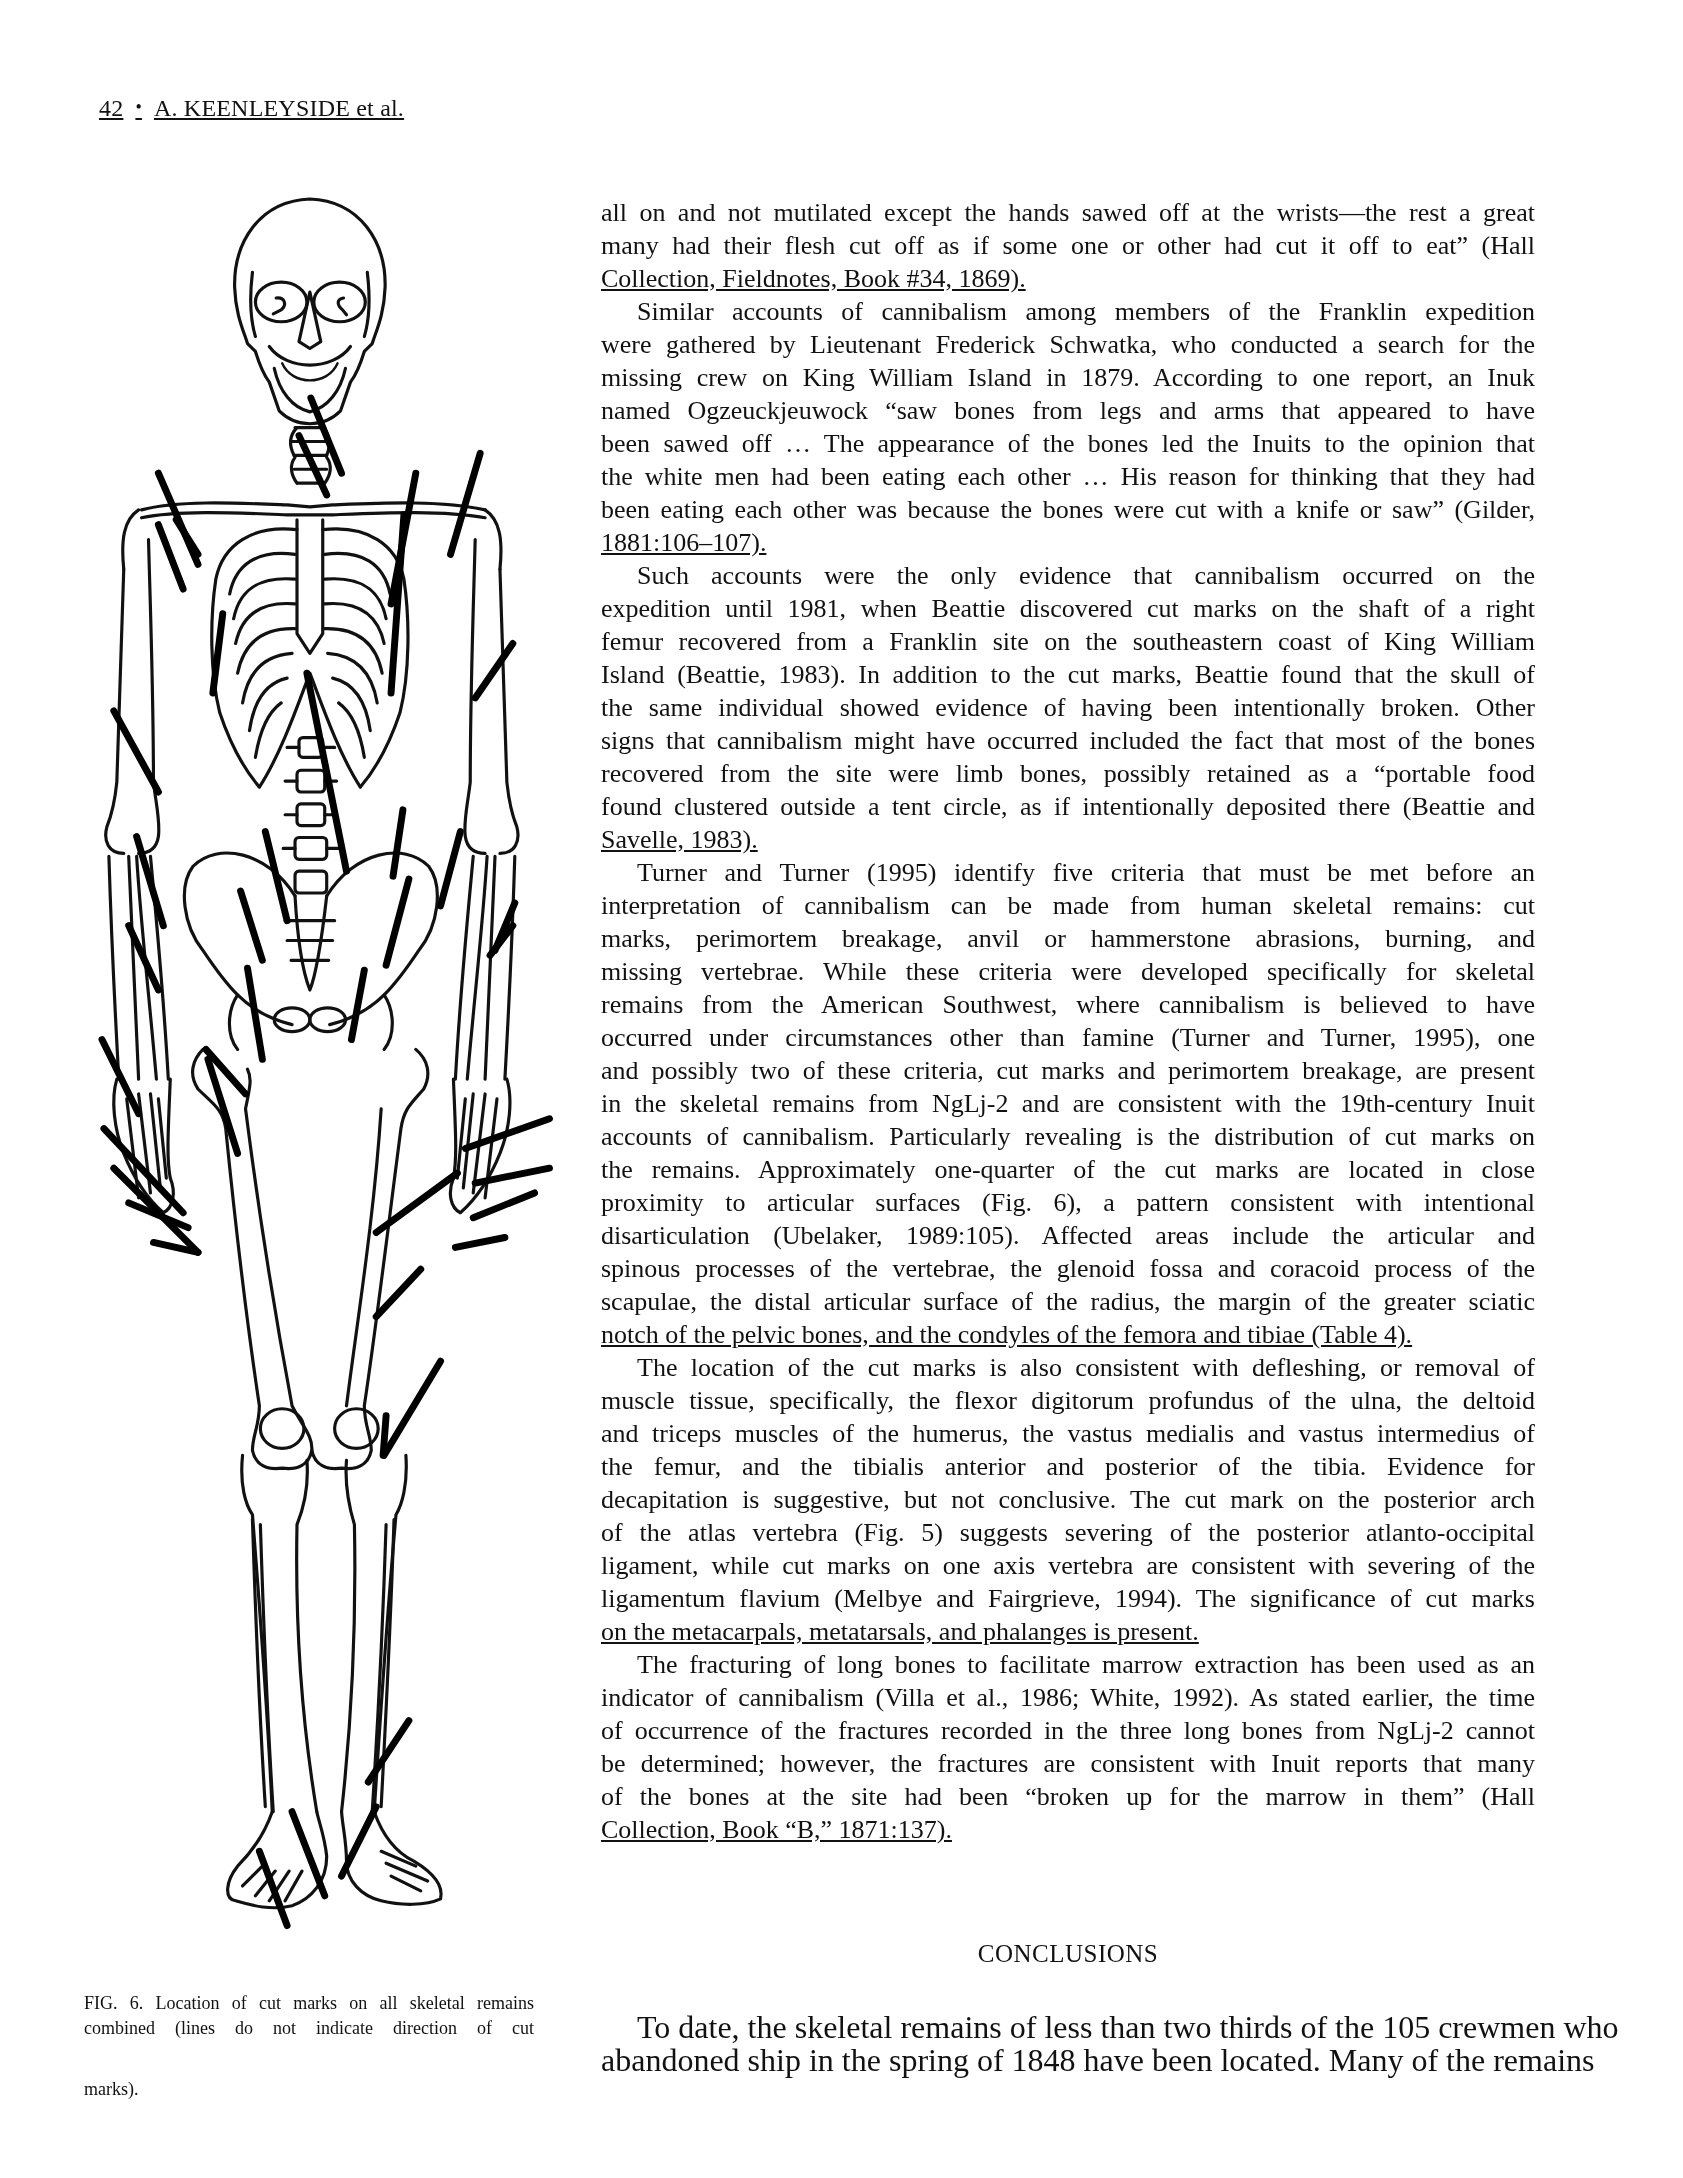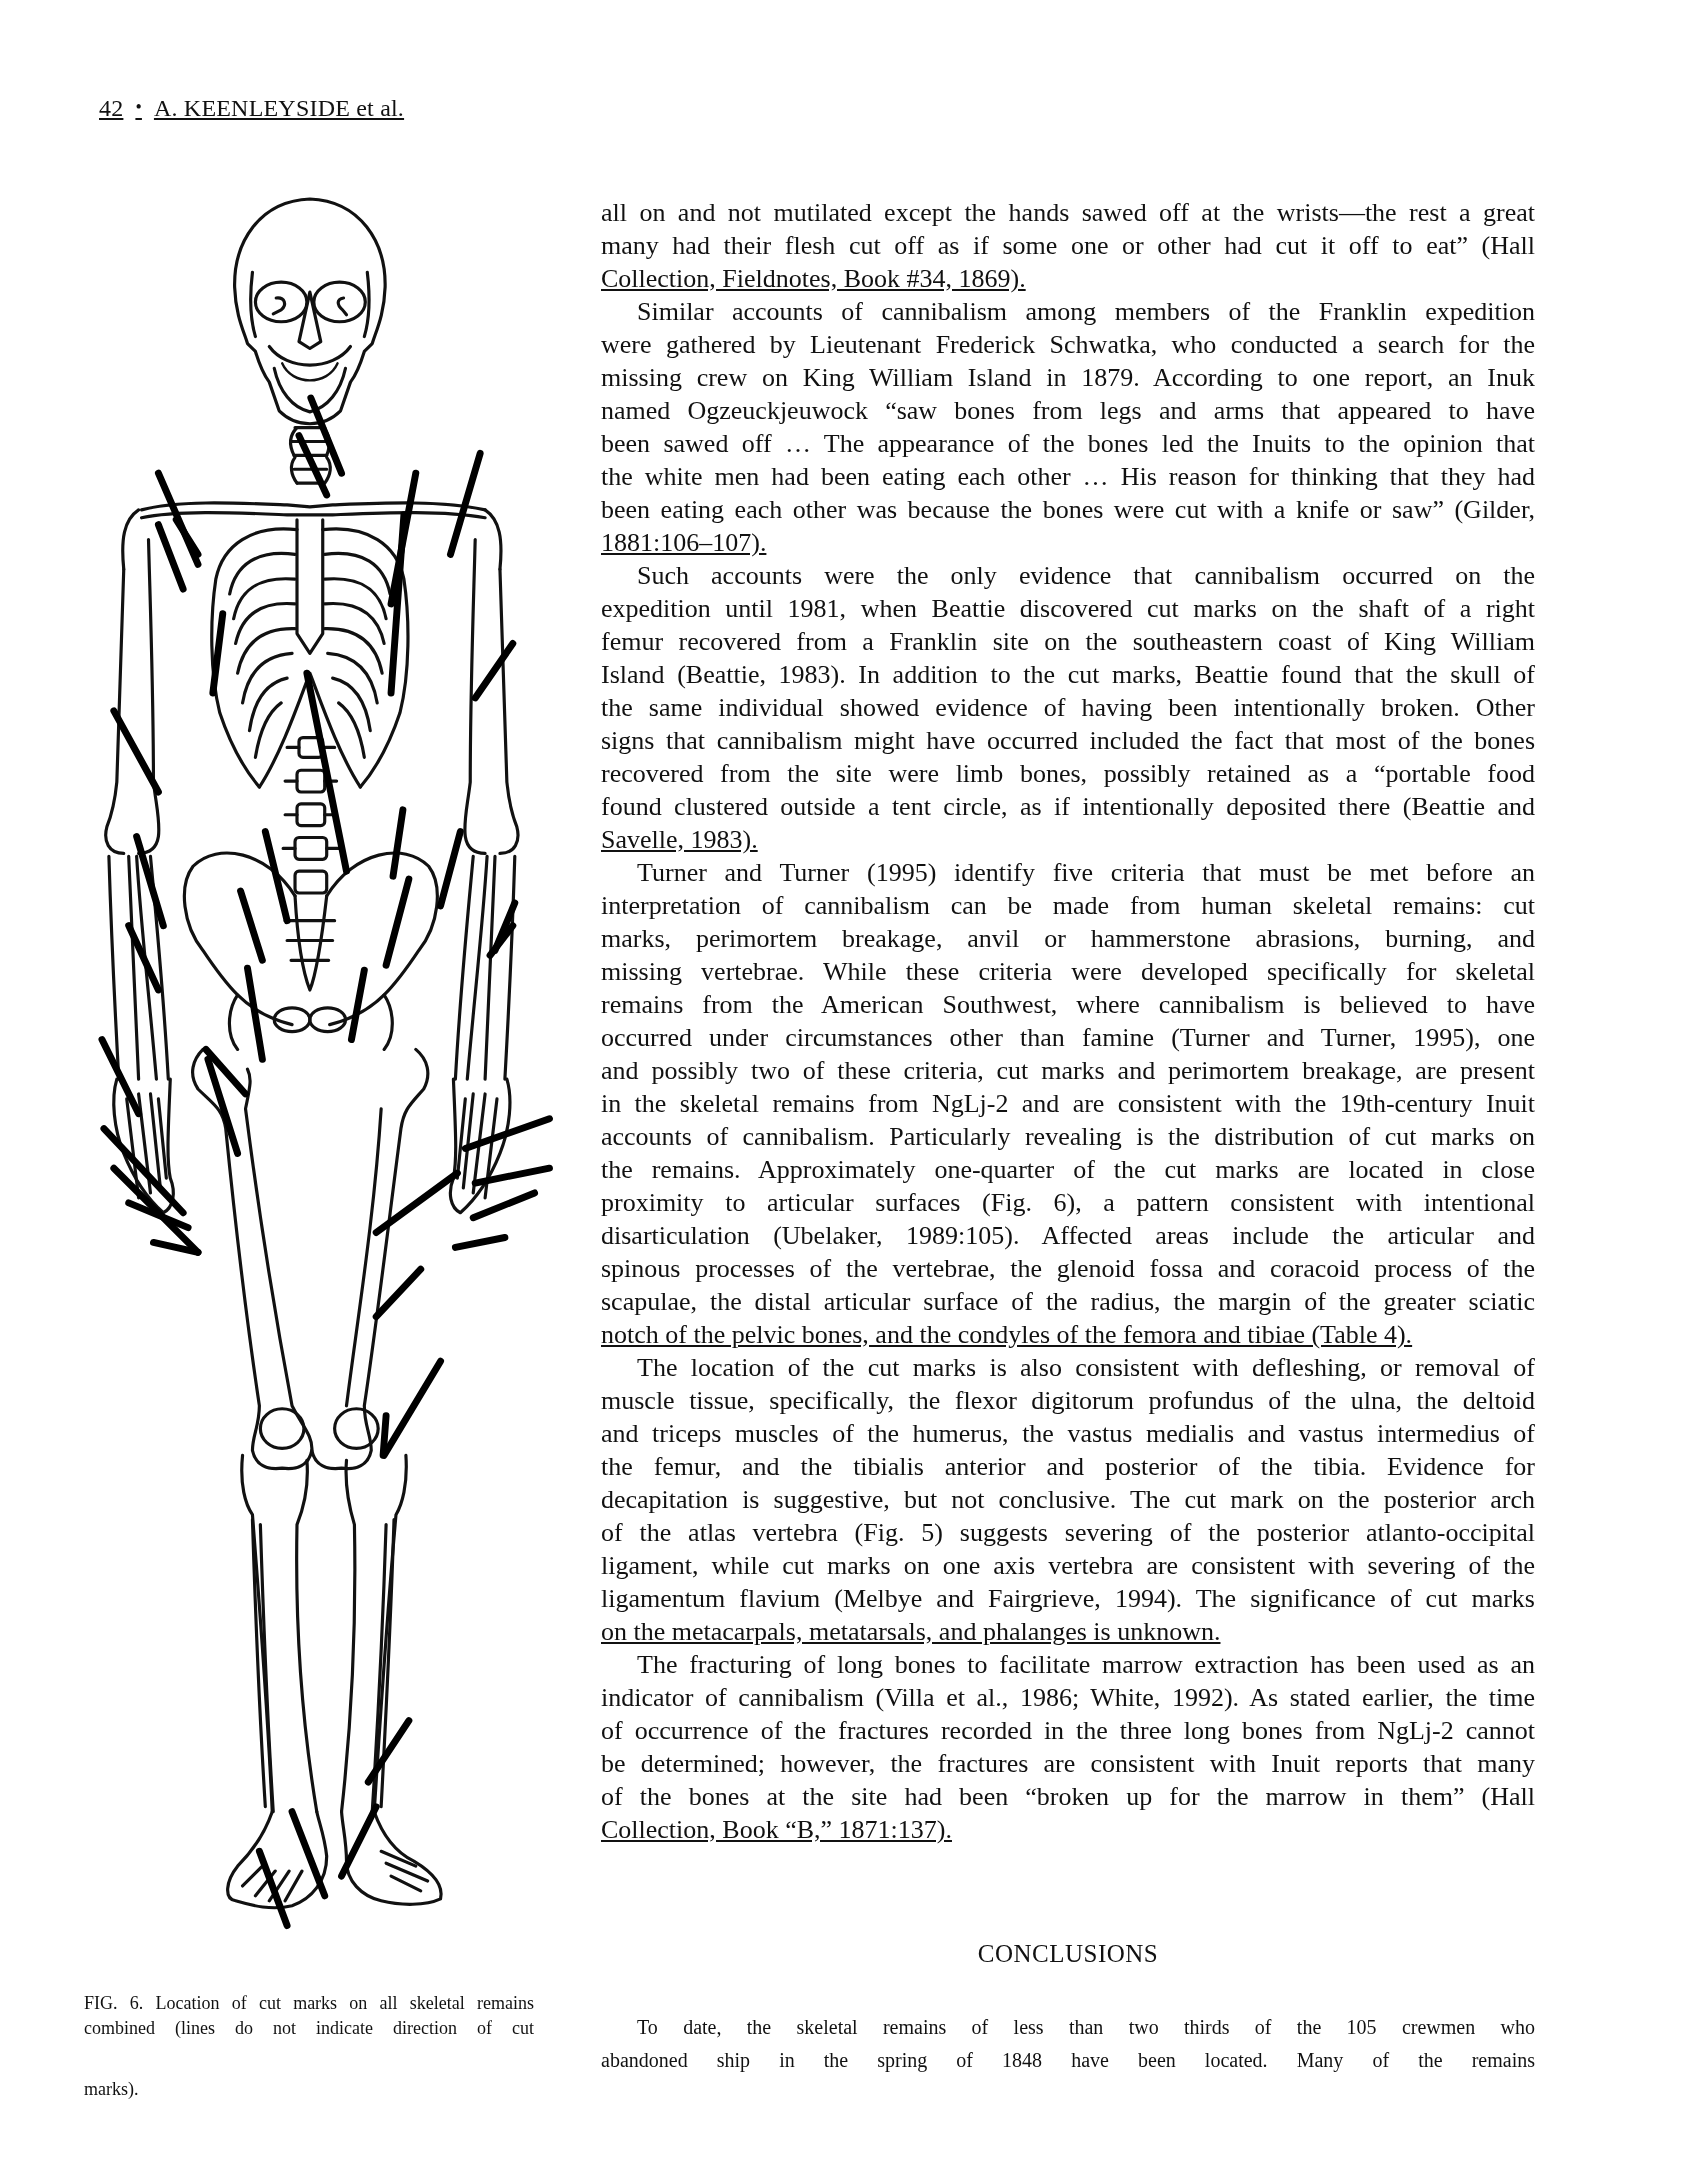--- a/index.html
+++ b/index.html
@@ -7,21 +7,21 @@
   .running-head { position:absolute; left:99px; top:95px; font-size:24px; letter-spacing:0.2px; white-space:nowrap;text-decoration:underline; }
   .running-head .bullet { margin:0 12px; font-size:18px; position:relative; top:-3px; }
   .figure { position:absolute; left:0; top:0; width:1683px; height:2178px; pointer-events:none; }
   .figure svg { position:absolute; left:0; top:0; }
   .column { position:absolute; left:601px; top:196px; width:934px; font-size:26px; line-height:33px; }
   .column p { margin:0; text-align:justify; text-align-last:left; }
   .column p .ln { display:block; text-align:justify; text-align-last:justify; white-space:nowrap; }
   .column p .ln.last { text-align-last:left;text-decoration:underline; }
   .column p.indent .ln:first-child { text-indent:36px; }
   .section-head { position:absolute; left:601px; width:934px; top:1940px; text-align:center; font-size:25px; letter-spacing:0.5px; }
-  .conclusion { position:absolute; left:601px; top:2011px; width:934px; font-size:20px; line-height:33px; }
+  .conclusion { position:absolute; left:601px; top:2011px; width:934px; font-size:32px; line-height:33px; }
   .conclusion .ln { display:block; text-align:justify; text-align-last:justify; white-space:nowrap; }
   .conclusion .ln:first-child { text-indent:36px; }
   .caption { position:absolute; left:84px; top:1991px; width:450px; font-size:18px; line-height:25px; }
   .caption .ln { display:block; text-align:justify; text-align-last:justify; white-space:nowrap; }
   .caption .ln.last { text-align-last:left;margin-top:36px; }
 </style>
 </head>
 <body>
 
 <div class="running-head">
@@ -216,21 +216,21 @@
   </p>
   <p class="indent">
     <span class="ln">The location of the cut marks is also consistent with defleshing, or removal of</span>
     <span class="ln">muscle tissue, specifically, the flexor digitorum profundus of the ulna, the deltoid</span>
     <span class="ln">and triceps muscles of the humerus, the vastus medialis and vastus intermedius of</span>
     <span class="ln">the femur, and the tibialis anterior and posterior of the tibia. Evidence for</span>
     <span class="ln">decapitation is suggestive, but not conclusive. The cut mark on the posterior arch</span>
     <span class="ln">of the atlas vertebra (Fig. 5) suggests severing of the posterior atlanto-occipital</span>
     <span class="ln">ligament, while cut marks on one axis vertebra are consistent with severing of the</span>
     <span class="ln">ligamentum flavium (Melbye and Fairgrieve, 1994). The significance of cut marks</span>
-    <span class="ln last">on the metacarpals, metatarsals, and phalanges is unknown.</span>
+    <span class="ln last">on the metacarpals, metatarsals, and phalanges is present.</span>
   </p>
   <p class="indent">
     <span class="ln">The fracturing of long bones to facilitate marrow extraction has been used as an</span>
     <span class="ln">indicator of cannibalism (Villa et al., 1986; White, 1992). As stated earlier, the time</span>
     <span class="ln">of occurrence of the fractures recorded in the three long bones from NgLj-2 cannot</span>
     <span class="ln">be determined; however, the fractures are consistent with Inuit reports that many</span>
     <span class="ln">of the bones at the site had been “broken up for the marrow in them” (Hall</span>
     <span class="ln last">Collection, Book “B,” 1871:137).</span>
   </p>
 </div>

